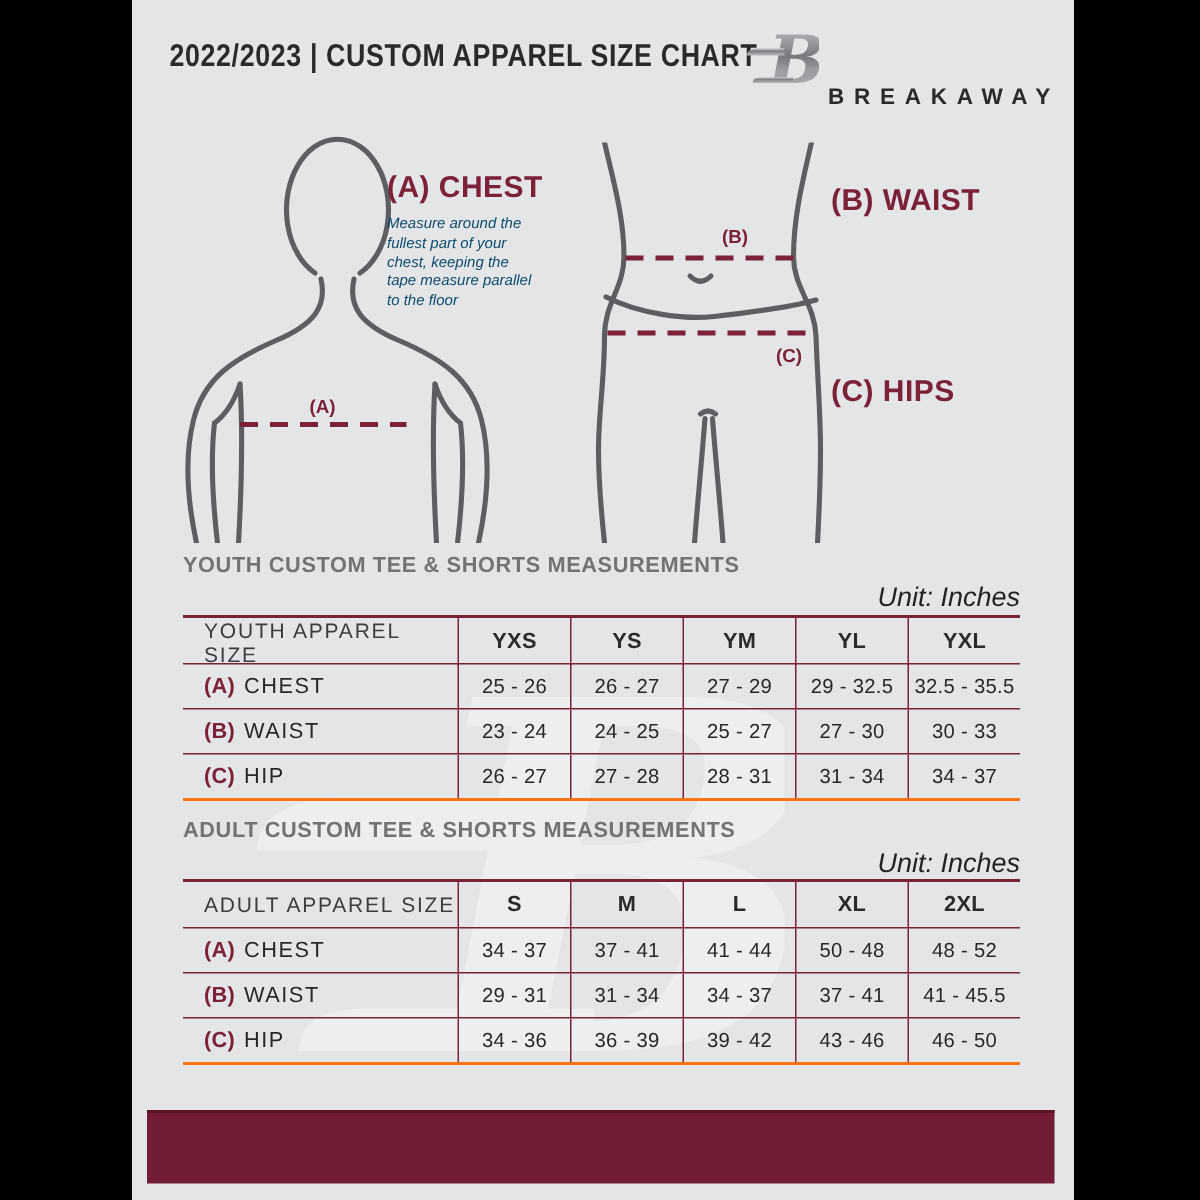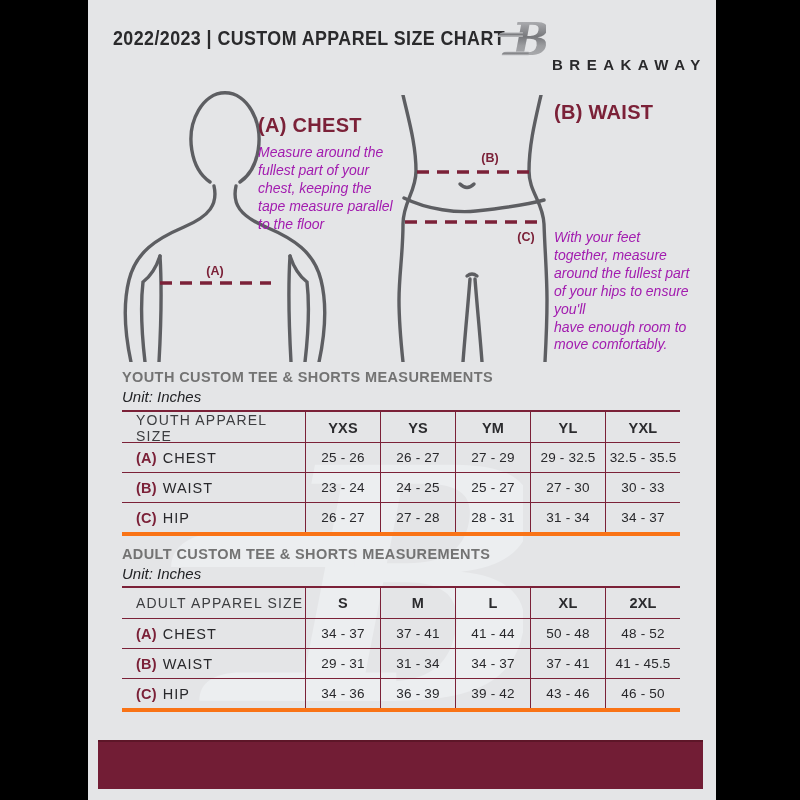--- a/index.html
+++ b/index.html
@@ -10,32 +10,32 @@
   .watermark { z-index:0; left:55px; top:398px; }
 
   
   .header-title { left:25px; top:26px; font-size:21px; font-weight:700; color:#2a2a2c;
     letter-spacing:.5px; white-space:nowrap; transform:scaleX(.85); transform-origin:left center; }
   .logo-svg { left:406px; top:13px; }
   .brand { left:464px; top:31px; font-size:15px; font-weight:700; letter-spacing:6.5px; color:#2a2a2c; white-space:nowrap;margin-top:25px; }
 
   
   .sec-heading { font-size:20px; font-weight:700; color:#7b2138; letter-spacing:.3px;margin-top:28px; }
-  .sec-body { margin-top:7px; font-size:14px; font-style:italic; color:#a21caf; line-height:1.28; white-space:pre-line; }
+  .sec-body { margin-top:7px; font-size:10px; font-style:italic; color:#0c4a6e; line-height:1.28; white-space:pre-line; }
   .block-a { left:170px; top:86px; width:160px; }
-  .block-b { left:466px; top:73px; width:160px; }
+  .block-b { left:466px; top:95px; width:160px; }
   .block-c { left:466px; top:222px; width:170px; }
 
   .fig-upper { left:30px; top:82px; }
   .fig-lower { left:300px; top:95px; }
 
   
   .tbl-title { left:34px; width:558px; font-weight:700; font-size:14.5px; color:#737373; letter-spacing:.4px; }
-  .tbl-unit  { left:34px; width:558px; text-align:left; font-size:15px; font-style:italic; color:#222326; }
-  .sizetable { left:34px; width:558px; border-bottom:4px solid #f97316; }
+  .tbl-unit  { left:34px; width:558px; text-align:right; font-size:18px; font-style:italic; color:#222326; }
+  .sizetable { left:34px; width:558px; border-bottom:2px solid #f97316; }
   .trow { display:grid; grid-template-columns:183px repeat(5,75px); height:30px; border-top:1.5px solid #7b2138; }
   .trow.thead { height:32px; border-top:2px solid #7b2138; }
   .tcell { display:flex; align-items:center; justify-content:center; font-size:13.5px; color:#28282b; letter-spacing:.2px; }
   .tcell:nth-child(n+2) { border-left:1.5px solid #7b2138; }
   .tcell.tlabel { justify-content:flex-start; padding-left:14px; }
   .thead .tcell { font-weight:700; font-size:14.5px; color:#2b2b2e; }
   .thead .tcell.tlabel { font-weight:400; font-size:14px; letter-spacing:1.2px; color:#3c3d40; }
   .prefix { color:#7b2138; font-weight:700; margin-right:6px; font-size:14.5px; }
   .rlabel { letter-spacing:1px; font-size:14.5px; }
 
@@ -106,27 +106,21 @@
     <div class="sec-body">Measure around the
 fullest part of your
 chest, keeping the
 tape measure parallel
 to the floor</div>
   </div>
   <div class="block-b">
     <div class="sec-heading">(B) WAIST</div>
   </div>
   <div class="block-c">
-    <div class="sec-body">With your feet
-together, measure
-around the fullest part
-of your hips to ensure
-you'll
-have enough room to
-move comfortably.</div>
+    <div class="sec-heading">(C) HIPS</div>
   </div>
 
   <div class="tbl-title" id="youth-title">YOUTH CUSTOM TEE &amp; SHORTS MEASUREMENTS</div>
   <div class="tbl-unit" id="youth-unit">Unit: Inches</div>
   <div class="sizetable" id="youth-table">
       <div class="trow thead">
         <div class="tcell tlabel">YOUTH APPAREL SIZE</div>
         <div class="tcell">YXS</div>
         <div class="tcell">YS</div>
         <div class="tcell">YM</div>

